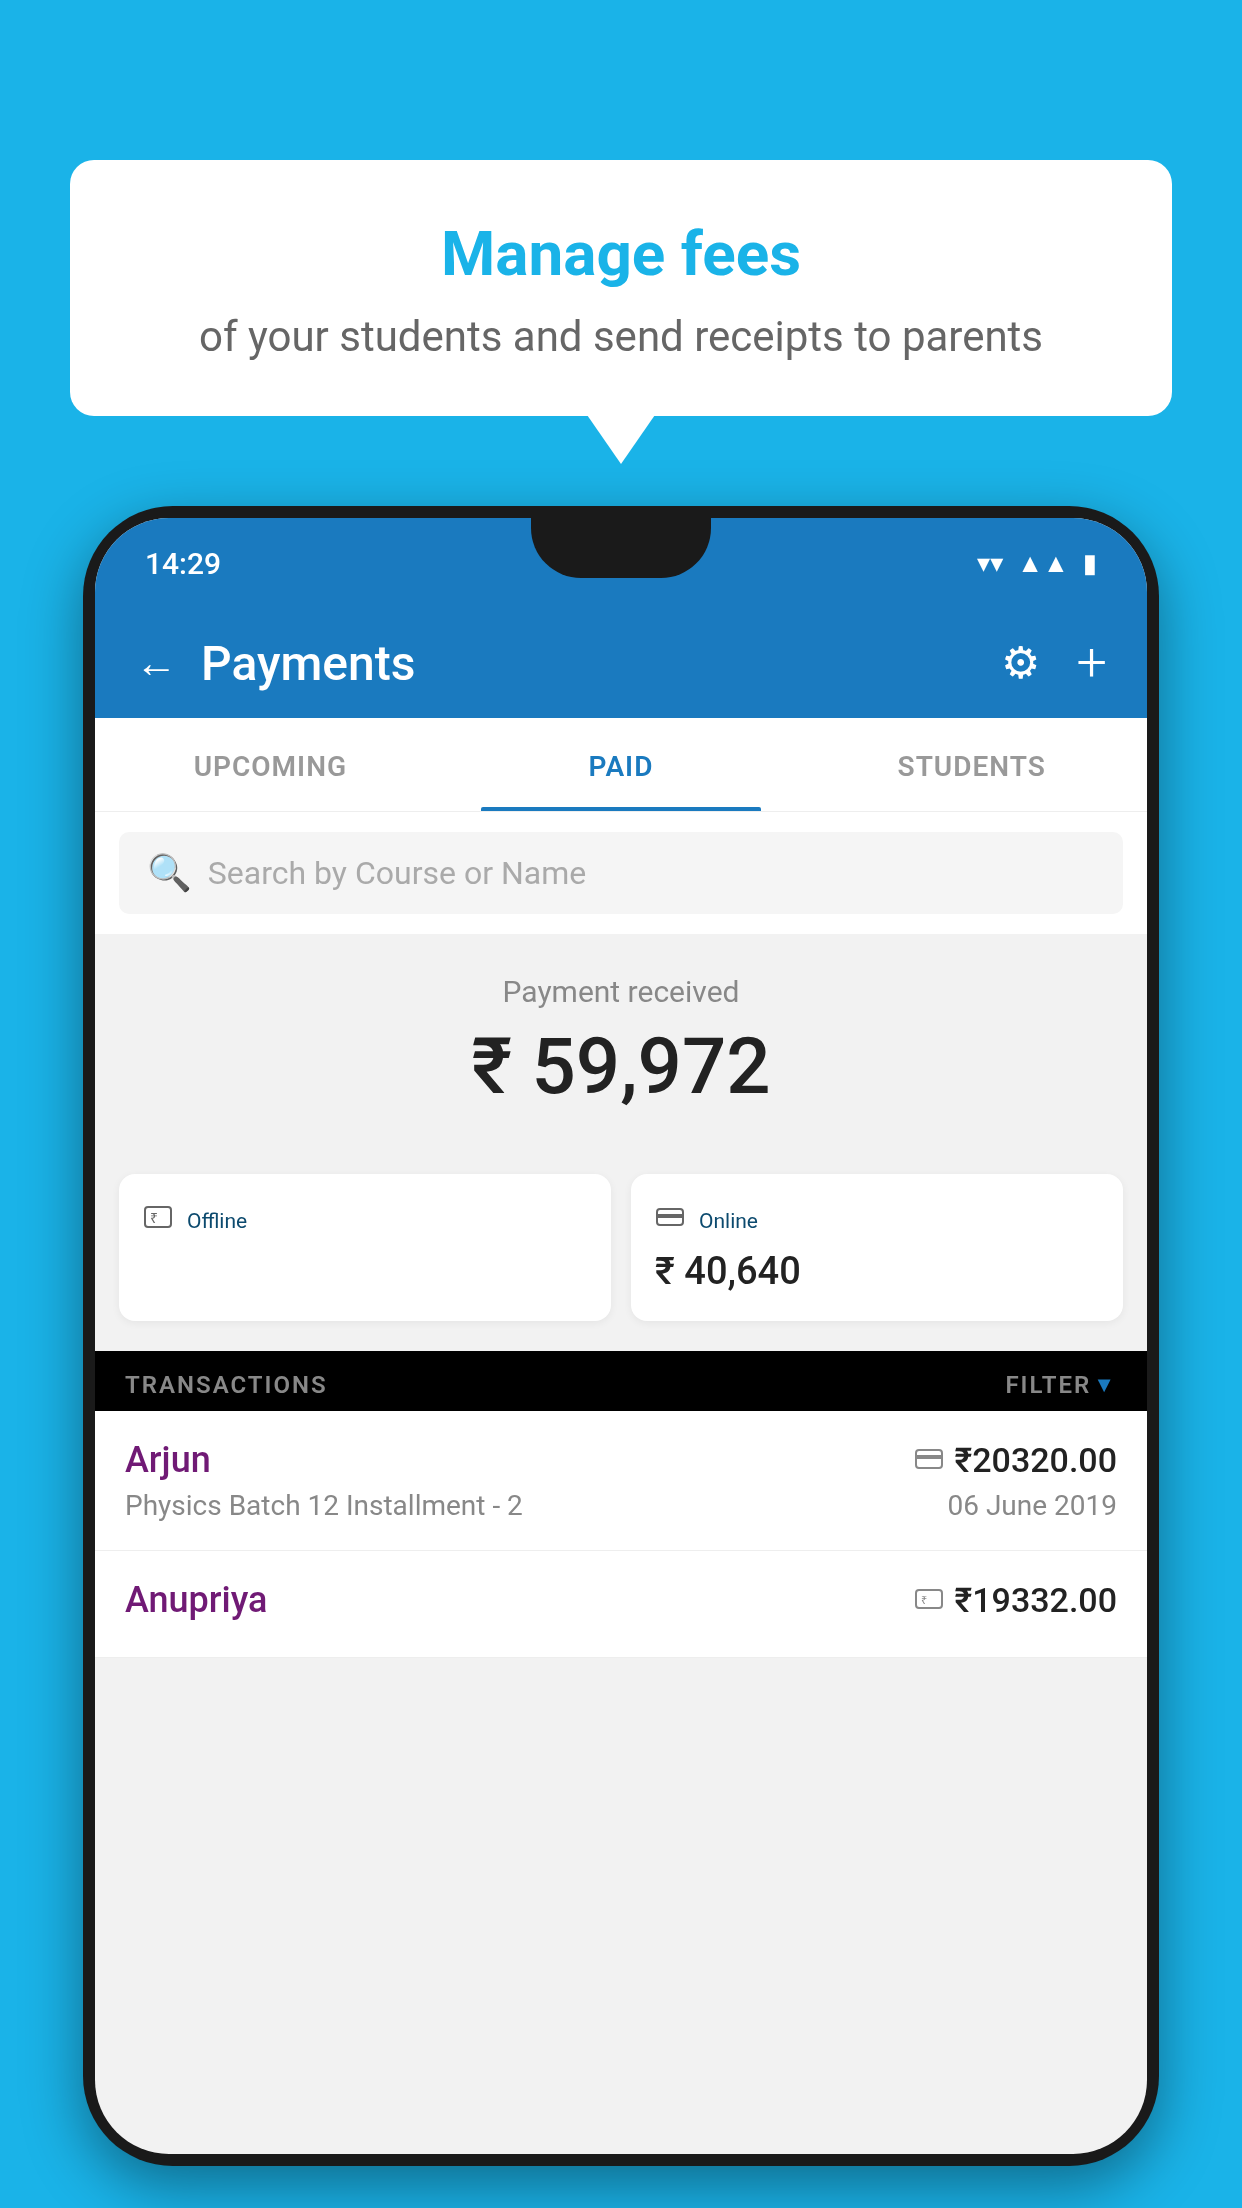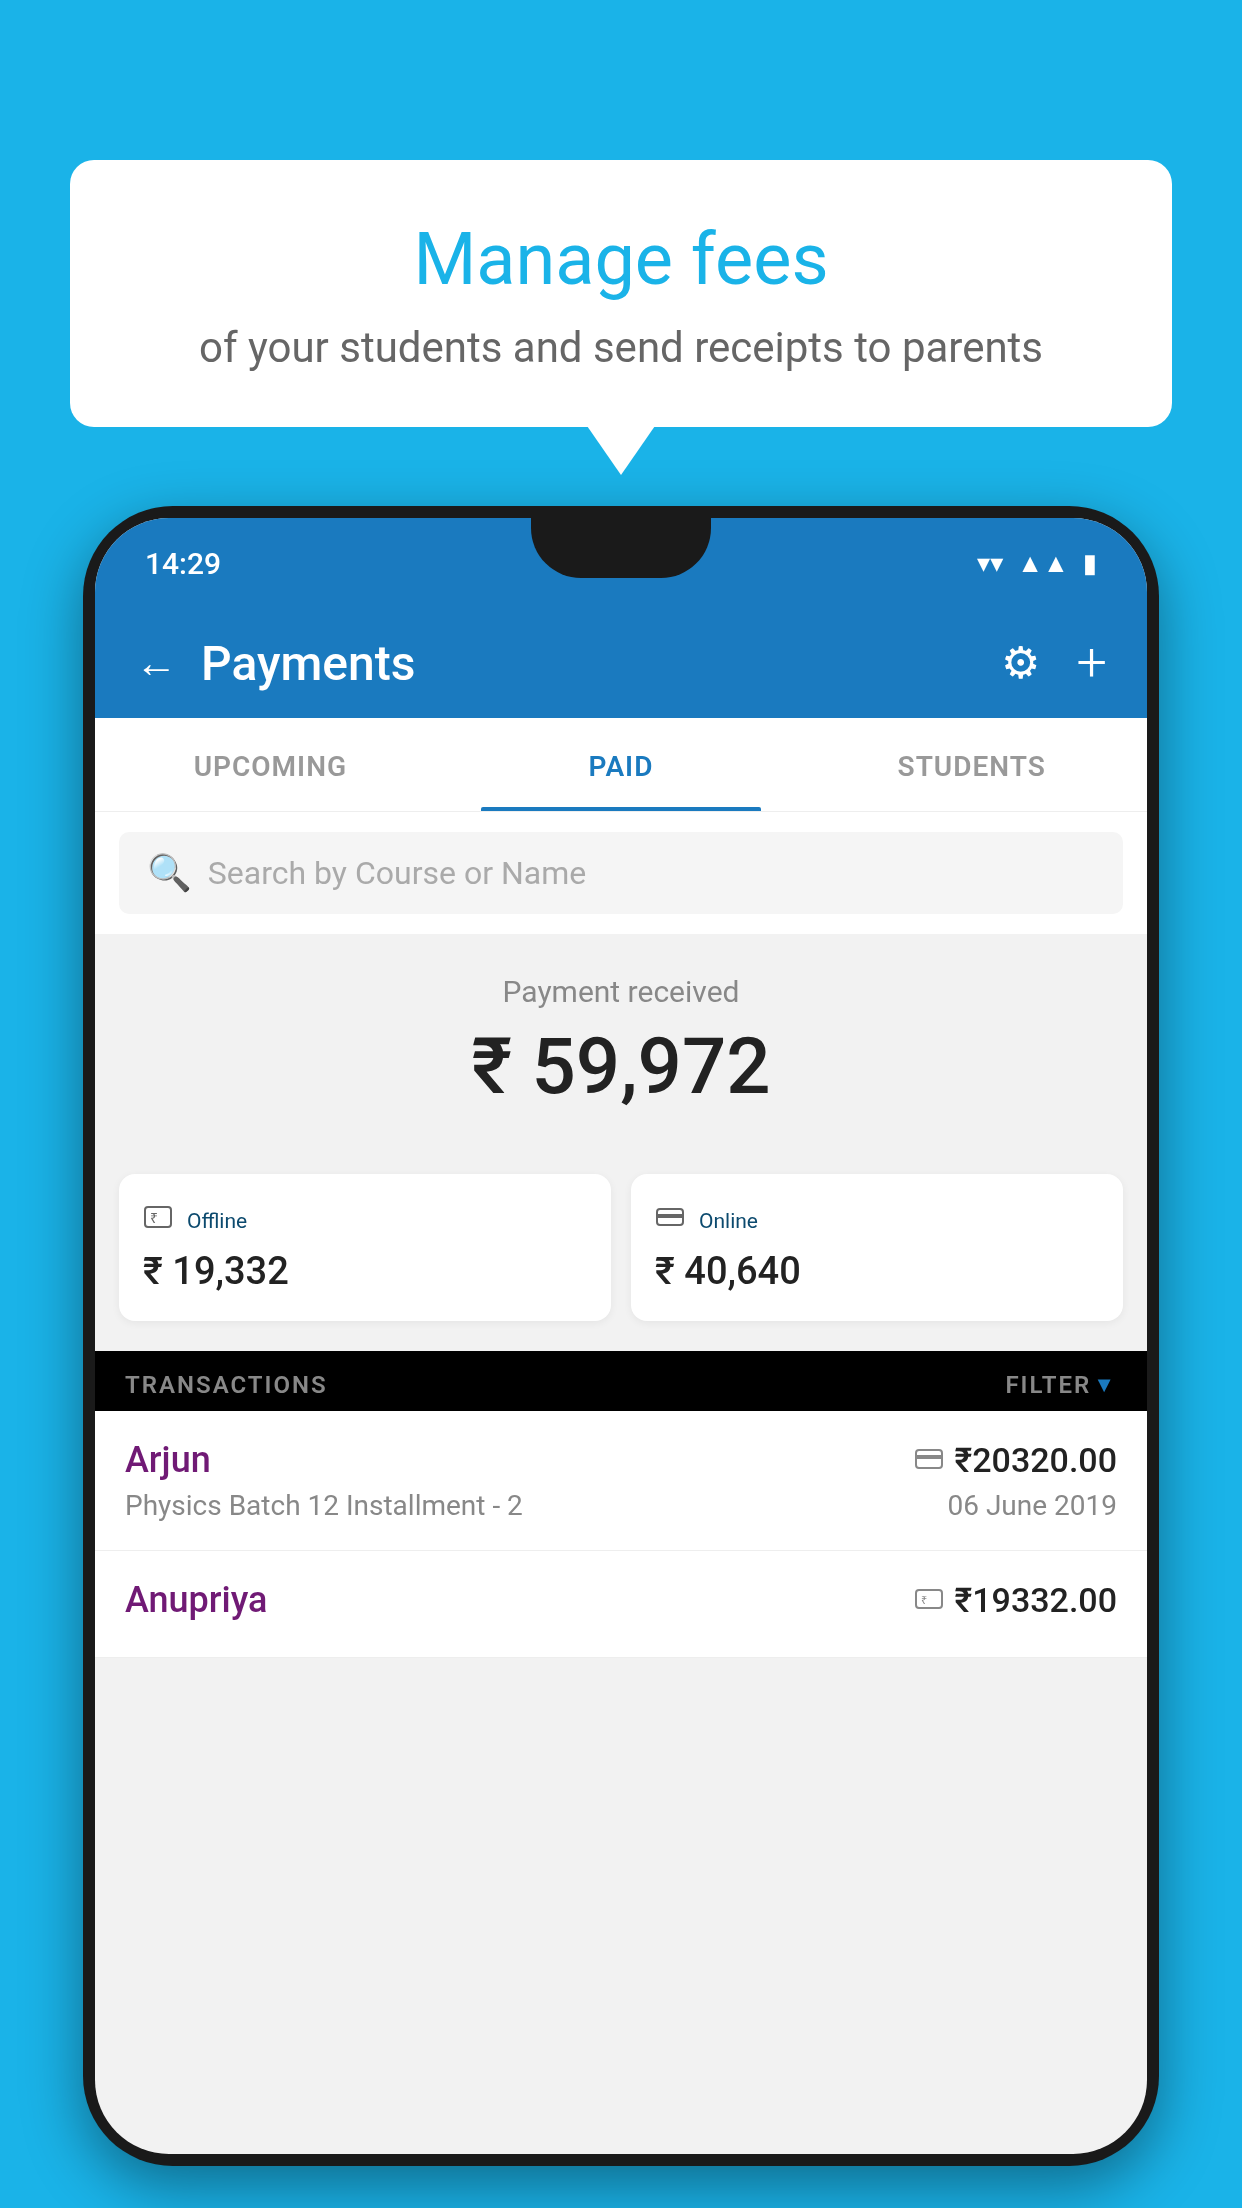--- a/index.html
+++ b/index.html
@@ -40,22 +40,22 @@
       left: 50%;
       transform: translateX(-50%);
       width: 0;
       height: 0;
       border-left: 36px solid transparent;
       border-right: 36px solid transparent;
       border-top: 52px solid white;
     }
 
     .bubble-title {
-      font-size: 72px;
-      font-weight: 400;
+      font-size: 62px;
+      font-weight: 700;
       color: #1ab3e8;
       line-height: 1.1;
       margin-bottom: 24px;
     }
 
     .bubble-subtitle {
       font-size: 42px;
       color: #666;
       font-weight: 400;
     }
@@ -448,21 +448,20 @@
           <div class="card-top">
             <span class="card-icon">
               
               <svg width="30" height="30" viewBox="0 0 30 30" fill="none" xmlns="http://www.w3.org/2000/svg">
                 <rect x="2" y="5" width="26" height="20" rx="3" stroke="#666" stroke-width="2" fill="none"></rect>
                 <text x="7" y="21" font-size="14" fill="#666" font-family="Arial">₹</text>
               </svg>
             </span>
             <span class="card-type">Offline</span>
           </div>
-          <div class="card-amount">₹ 19,332</div>
         </div>
         <div class="payment-card">
           <div class="card-top">
             <span class="card-icon">
               
               <svg width="30" height="30" viewBox="0 0 30 30" fill="none" xmlns="http://www.w3.org/2000/svg">
                 <rect x="2" y="7" width="26" height="16" rx="3" stroke="#666" stroke-width="2" fill="none"></rect>
                 <rect x="2" y="12" width="26" height="4" fill="#666"></rect>
               </svg>
             </span>

